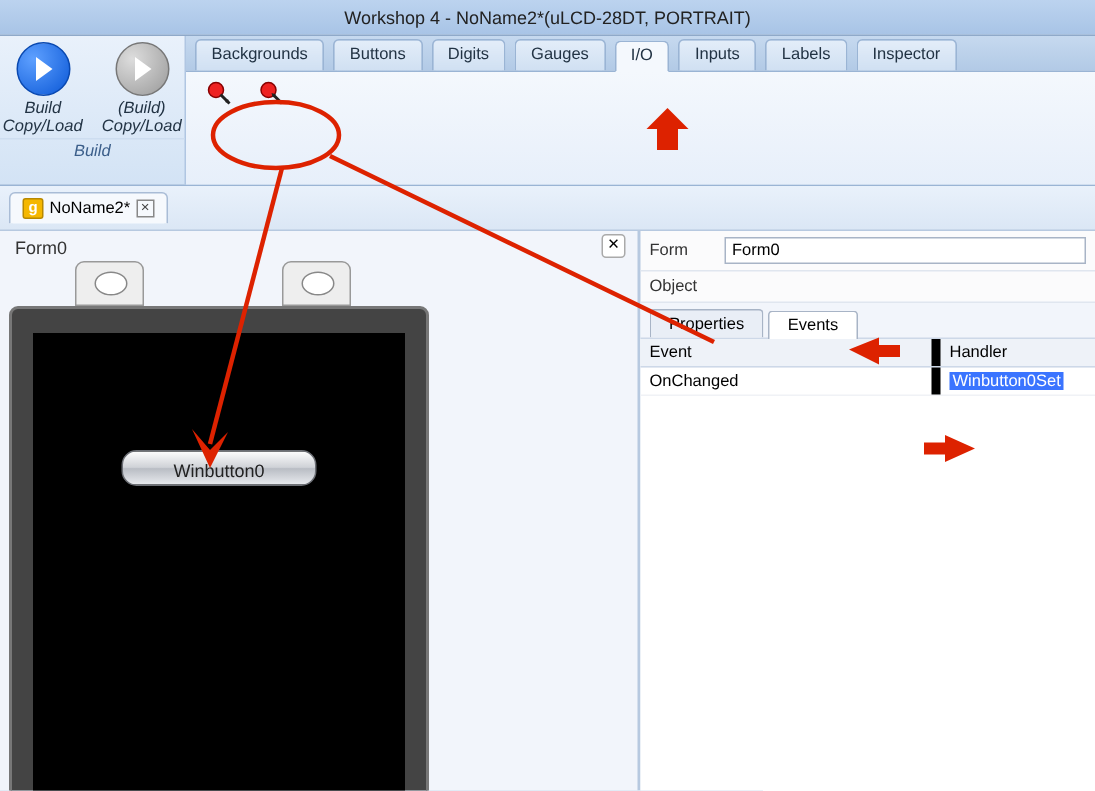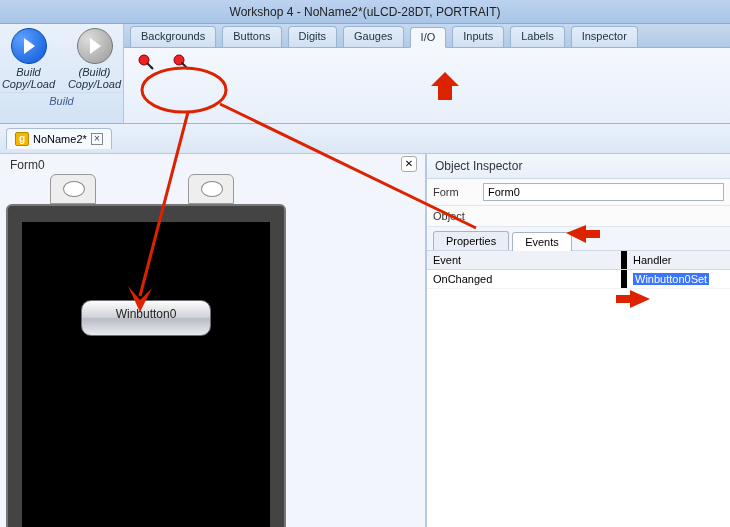--- a/index.html
+++ b/index.html
@@ -35,21 +35,21 @@
   .leftpane { flex:0 0 426px; background:#f2f5fb; border-right:1px solid #b7c9e0; position:relative; padding-top:24px; }
   .formlabel { position:absolute; top:4px; left:10px; font-size:12px; color:#333; }
   .closeform { position:absolute; top:2px; right:8px; width:16px; height:16px; border:1px solid #aaa; border-radius:3px; text-align:center; line-height:14px; font-size:10px; background:#fff; cursor:pointer; }
 
   .device { position:absolute; left:6px; top:42px; width:280px; height:460px; }
   .tabhole { position:absolute; width:46px; height:30px; background:#eee; border:1px solid #999; border-radius:6px 6px 0 0; top:-22px; }
   .tabhole.l { left:44px; } .tabhole.r { left:182px; }
   .tabhole::after { content:""; position:absolute; left:12px; top:6px; width:20px; height:14px; border:1px solid #888; border-radius:50%; background:#fff; }
   .bezel { position:absolute; left:0; top:8px; right:0; bottom:0; background:#444; border:2px solid #777; border-radius:6px; padding:16px 14px 40px; }
   .screen { width:100%; height:100%; background:#000; position:relative; }
-  .winbtn { position:absolute; left:50%; top:78px; transform:translateX(-50%); width:130px; height:36px; border-radius:10px; background:linear-gradient(#fdfdfd,#cfd2d7 48%,#b9bdc4 52%,#e8eaee); border:1px solid #6b6e74; color:#222; text-align:center; line-height:26px; font-size:12px; cursor:pointer; }
+  .winbtn { position:absolute; left:50%; top:78px; transform:translateX(-50%); width:130px; height:24px; border-radius:10px; background:linear-gradient(#fdfdfd,#cfd2d7 48%,#b9bdc4 52%,#e8eaee); border:1px solid #6b6e74; color:#222; text-align:center; line-height:26px; font-size:12px; cursor:pointer; }
 
   .rightpane { flex:1; background:#fbfbfc; display:flex; flex-direction:column; border-left:1px solid #b7c9e0; }
   .inspector-title { background:linear-gradient(#f4f8fd,#e7effa); padding:5px 8px; border-bottom:1px solid #cdd8e8; color:#333; font-size:12px; }
   .proprow { display:flex; align-items:center; gap:6px; padding:4px 6px; border-bottom:1px solid #e0e6ef; }
   .proprow label { width:44px; color:#333; }
   .proprow input { flex:1; border:1px solid #a8b4c6; padding:2px 4px; background:#fff; }
   .subtabs { display:flex; padding:4px 0 0 6px; border-bottom:1px solid #cdd8e8; background:#f2f5fb; }
   .stab { padding:3px 12px; border:1px solid #a8b4c6; border-bottom:none; border-radius:3px 3px 0 0; background:#e9eef6; margin-right:3px; cursor:pointer; }
   .stab.active { background:#fff; position:relative; top:1px; }
   .grid { flex:1; background:#fff; }
@@ -136,21 +136,20 @@
         <div class="tabhole r"></div>
       <div class="bezel">
         <div class="screen">
           <div class="winbtn">Winbutton0</div>
         </div>
       </div>
     </div>
   </div>
 
   <div class="rightpane">
-    <div class="inspector-title">Object Inspector</div>
     <div class="proprow">
       <label>Form</label>
       <input value="Form0" style="">
     </div>
     <div class="proprow">
       <label>Object</label>
     </div>
     <div class="subtabs">
       <div class="stab">Properties</div>
       <div class="stab active">Events</div>

